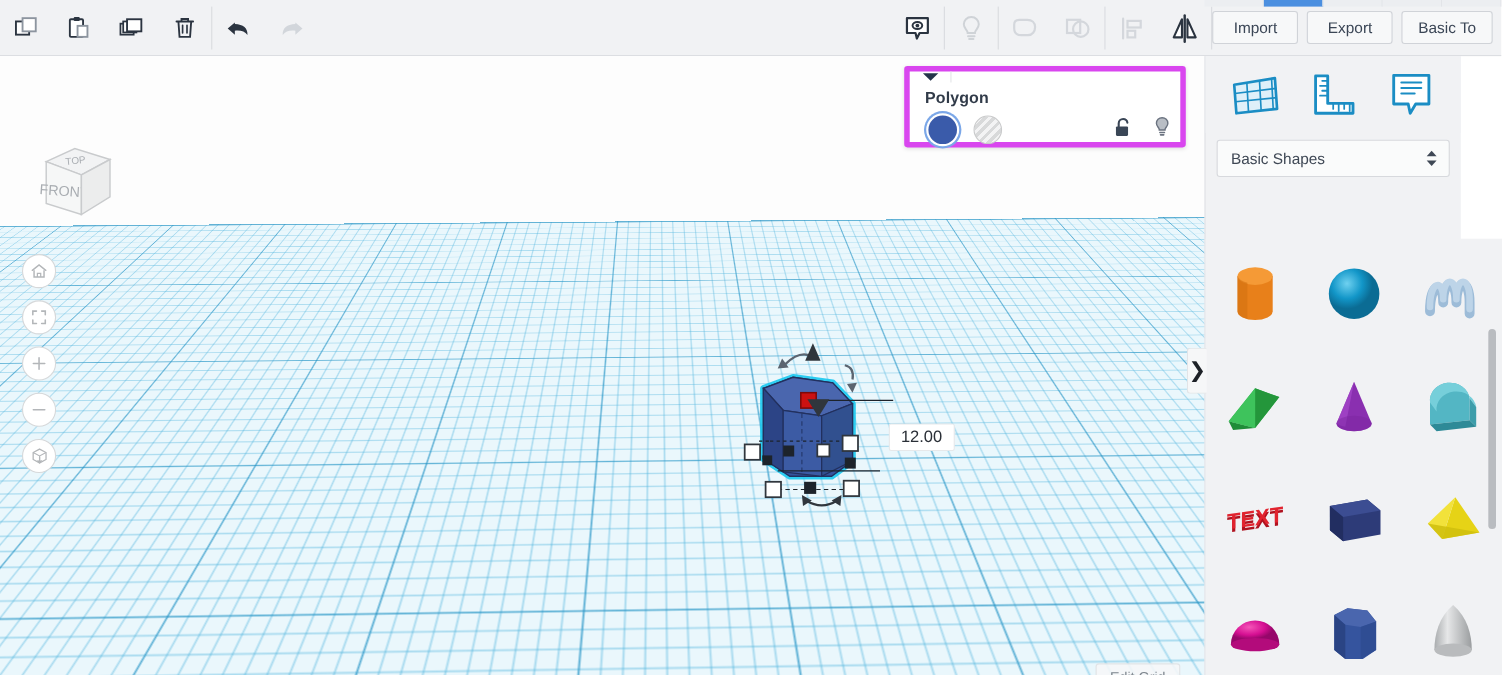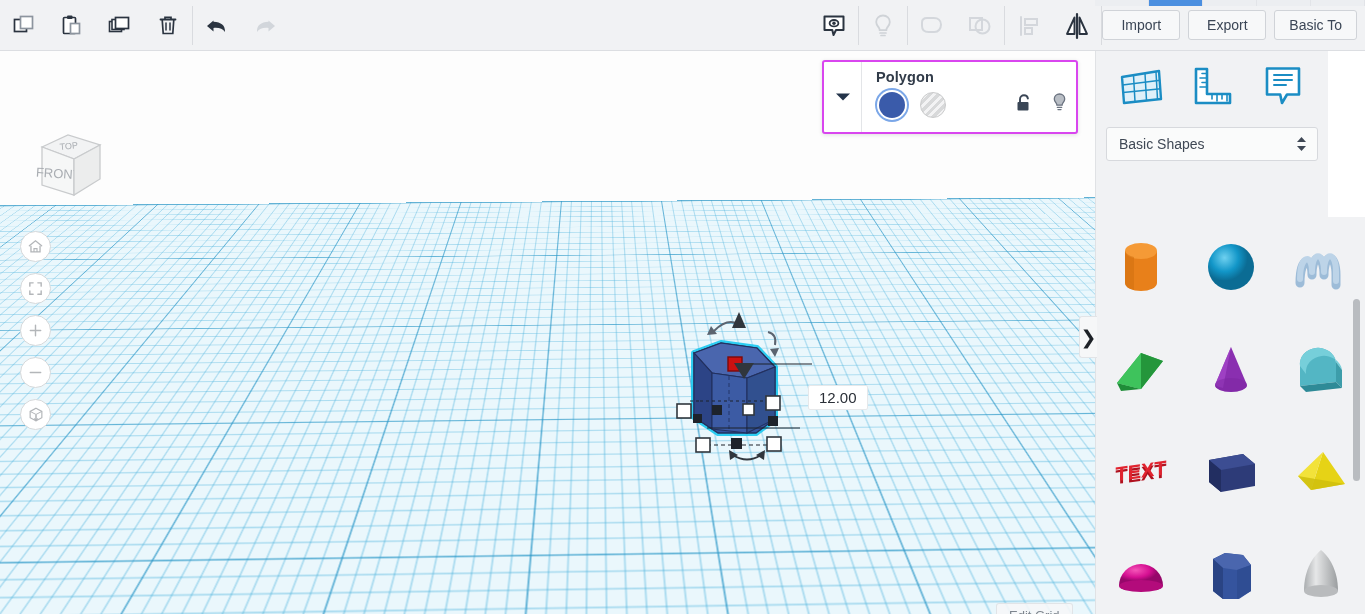--- a/index.html
+++ b/index.html
@@ -85,23 +85,23 @@
   .dim-label {
     position: absolute; left: 808px; top: 334px;
     background: #ffffff; border: 1px solid #e6e8ea;
     padding: 3px 10px; font-size: 15px; color: #2a2f37;
     border-radius: 2px; cursor: text;
   }
 
   
   .props {
     position: absolute; left: 822px; top: 60px; width: 256px; height: 74px;
-    background: #ffffff; border: 2px solid #d946ef; border-radius: 3px;
+    background: #ffffff; border: 5px solid #d946ef; border-radius: 3px;
     box-shadow: 0 1px 4px rgba(0,0,0,.12);
-    display: flex; align-items: stretch;
+    display: flex; align-items: stretch; flex-direction: column;
   }
   .props-caret {
     width: 38px; display: flex; align-items: center; justify-content: center;
     border-right: 1px solid #e3e5e8; cursor: pointer;
   }
   .props-body { flex: 1; padding: 7px 12px 0 14px; position: relative; }
   .props-title { font-size: 14.5px; font-weight: bold; color: #313b49; letter-spacing: .1px; }
   .props-row { display: flex; align-items: center; margin-top: 7px; }
   .swatch { width: 26px; height: 26px; border-radius: 50%; cursor: pointer; }
   .swatch.solid { background: #3a5baa; box-shadow: 0 0 0 2px #fff, 0 0 0 4px #7ba7e8; margin-left: 3px; }

